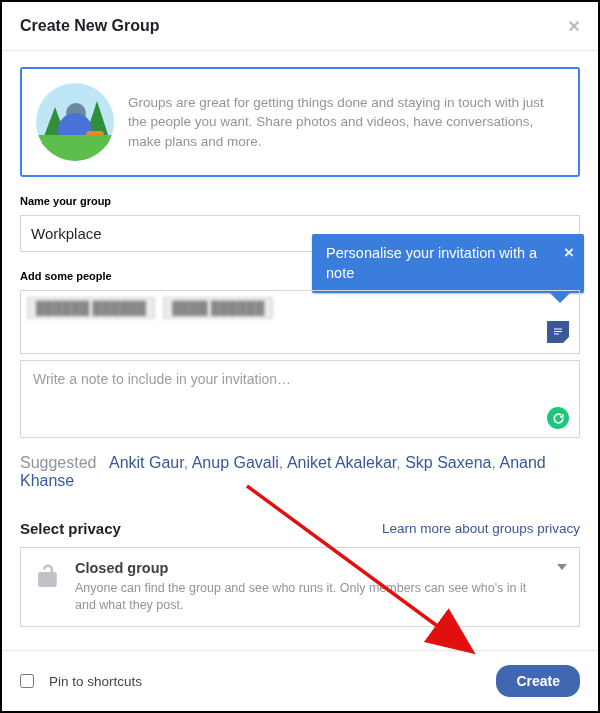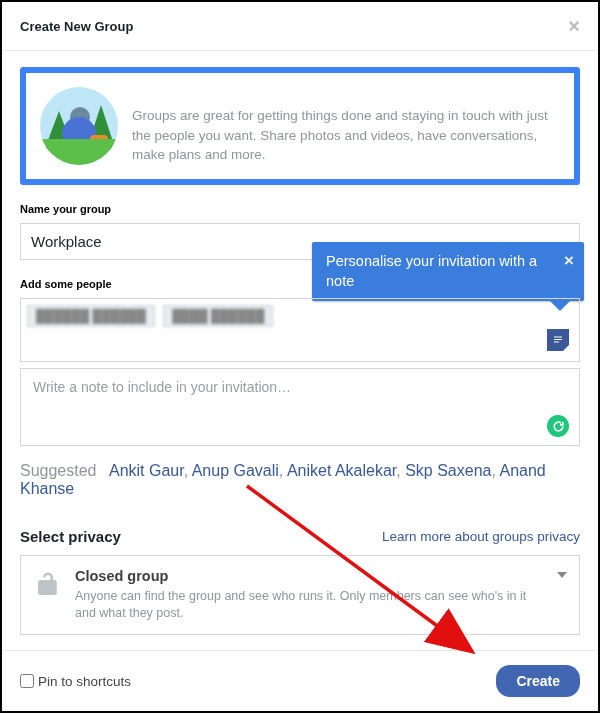--- a/index.html
+++ b/index.html
@@ -12,30 +12,30 @@
     position: relative;
     overflow: hidden;
   }
   .header {
     display: flex;
     align-items: center;
     justify-content: space-between;
     padding: 14px 18px 14px 18px;
     border-bottom: 1px solid #e5e5e5;
   }
-  .header h2 { font-size: 13px; font-weight: bold; color: #1d2129; }
+  .header h2 { font-size: 16px; font-weight: bold; color: #1d2129; }
   .close-x { color: #bbb; font-size: 20px; font-weight: bold; cursor: pointer; line-height: 1; }
   .body { padding: 16px 18px 0 18px; }
   .intro {
-    border: 6px solid #3b82f6;
+    border: 2px solid #3b82f6;
     border-radius: 3px;
     padding: 14px 16px 14px 14px;
     display: flex;
     gap: 14px;
-    align-items: flex-end;
+    align-items: center;
   }
   .intro-illus {
     width: 78px; height: 78px; border-radius: 50%; flex: 0 0 78px;
     background: #bfe6f7;
     position: relative; overflow: hidden;
   }
   .intro-illus .ground { position:absolute; bottom:0; left:0; right:0; height:26px; background:#5bbf4a; }
   .intro-illus .tree  { position:absolute; bottom:14px; width:0; height:0;
      border-left:15px solid transparent; border-right:15px solid transparent; border-bottom:40px solid #2f8f3a; }
   .intro-illus .tree.t1{ left:4px; }
@@ -109,21 +109,21 @@
     border-top:6px solid #888;
   }
   .privacy-box .title{ font-size:14.5px; font-weight:bold; color:#404040; margin-bottom:4px;}
   .privacy-box .desc { font-size:12.5px; color:#90949c; line-height:1.35;}
   .footer {
     position:absolute; left:0; right:0; bottom:0;
     border-top:1px solid #e5e5e5; padding:14px 18px;
     display:flex; align-items:center; justify-content:space-between;
     background:#fff;
   }
-  .pin { display:flex; align-items:center; gap:4px; font-size:13.5px; color:#444;}
+  .pin { display:flex; align-items:center; gap:15px; font-size:13.5px; color:#444;}
   .pin input { width:14px; height:14px;}
   .create-btn {
     background:#4267b2; color:#fff; font-weight:bold; font-size:14px;
     padding:8px 20px; border:none; border-radius:14px; cursor:pointer;
   }
   .arrow-overlay{
     position:absolute; left:0; top:0; width:600px; height:713px; pointer-events:none;
   }
 </style>
 </head>

